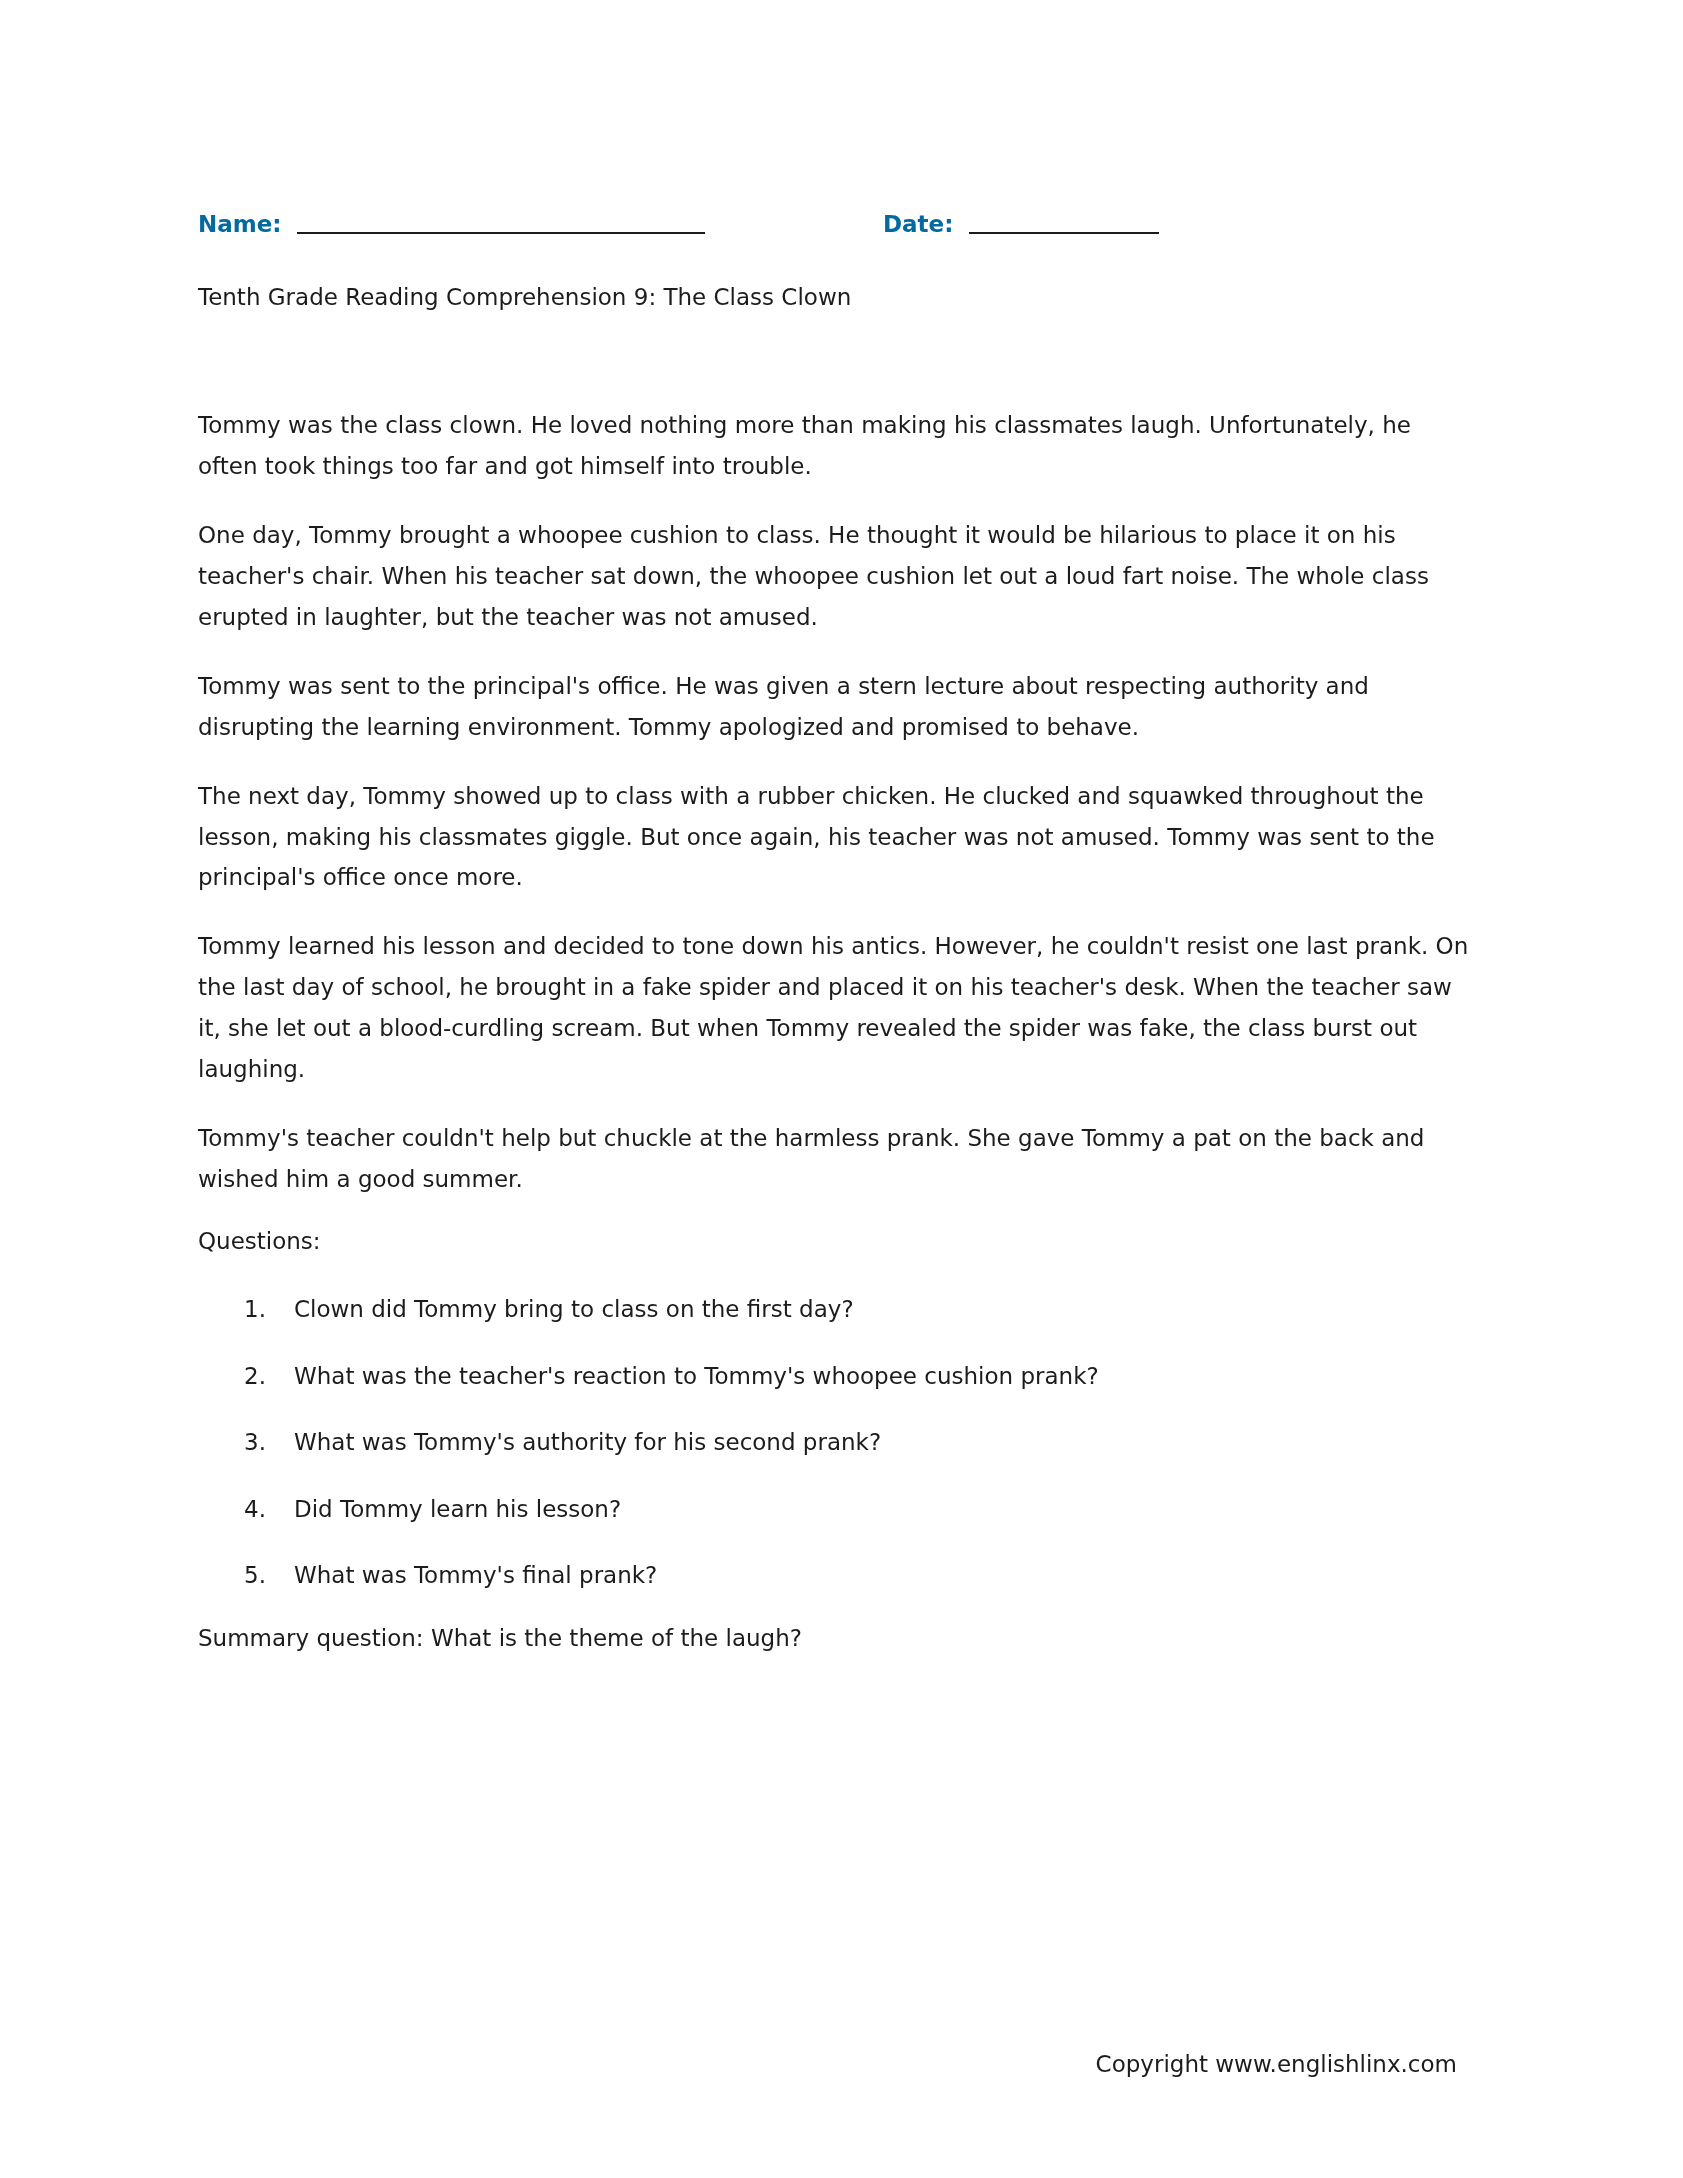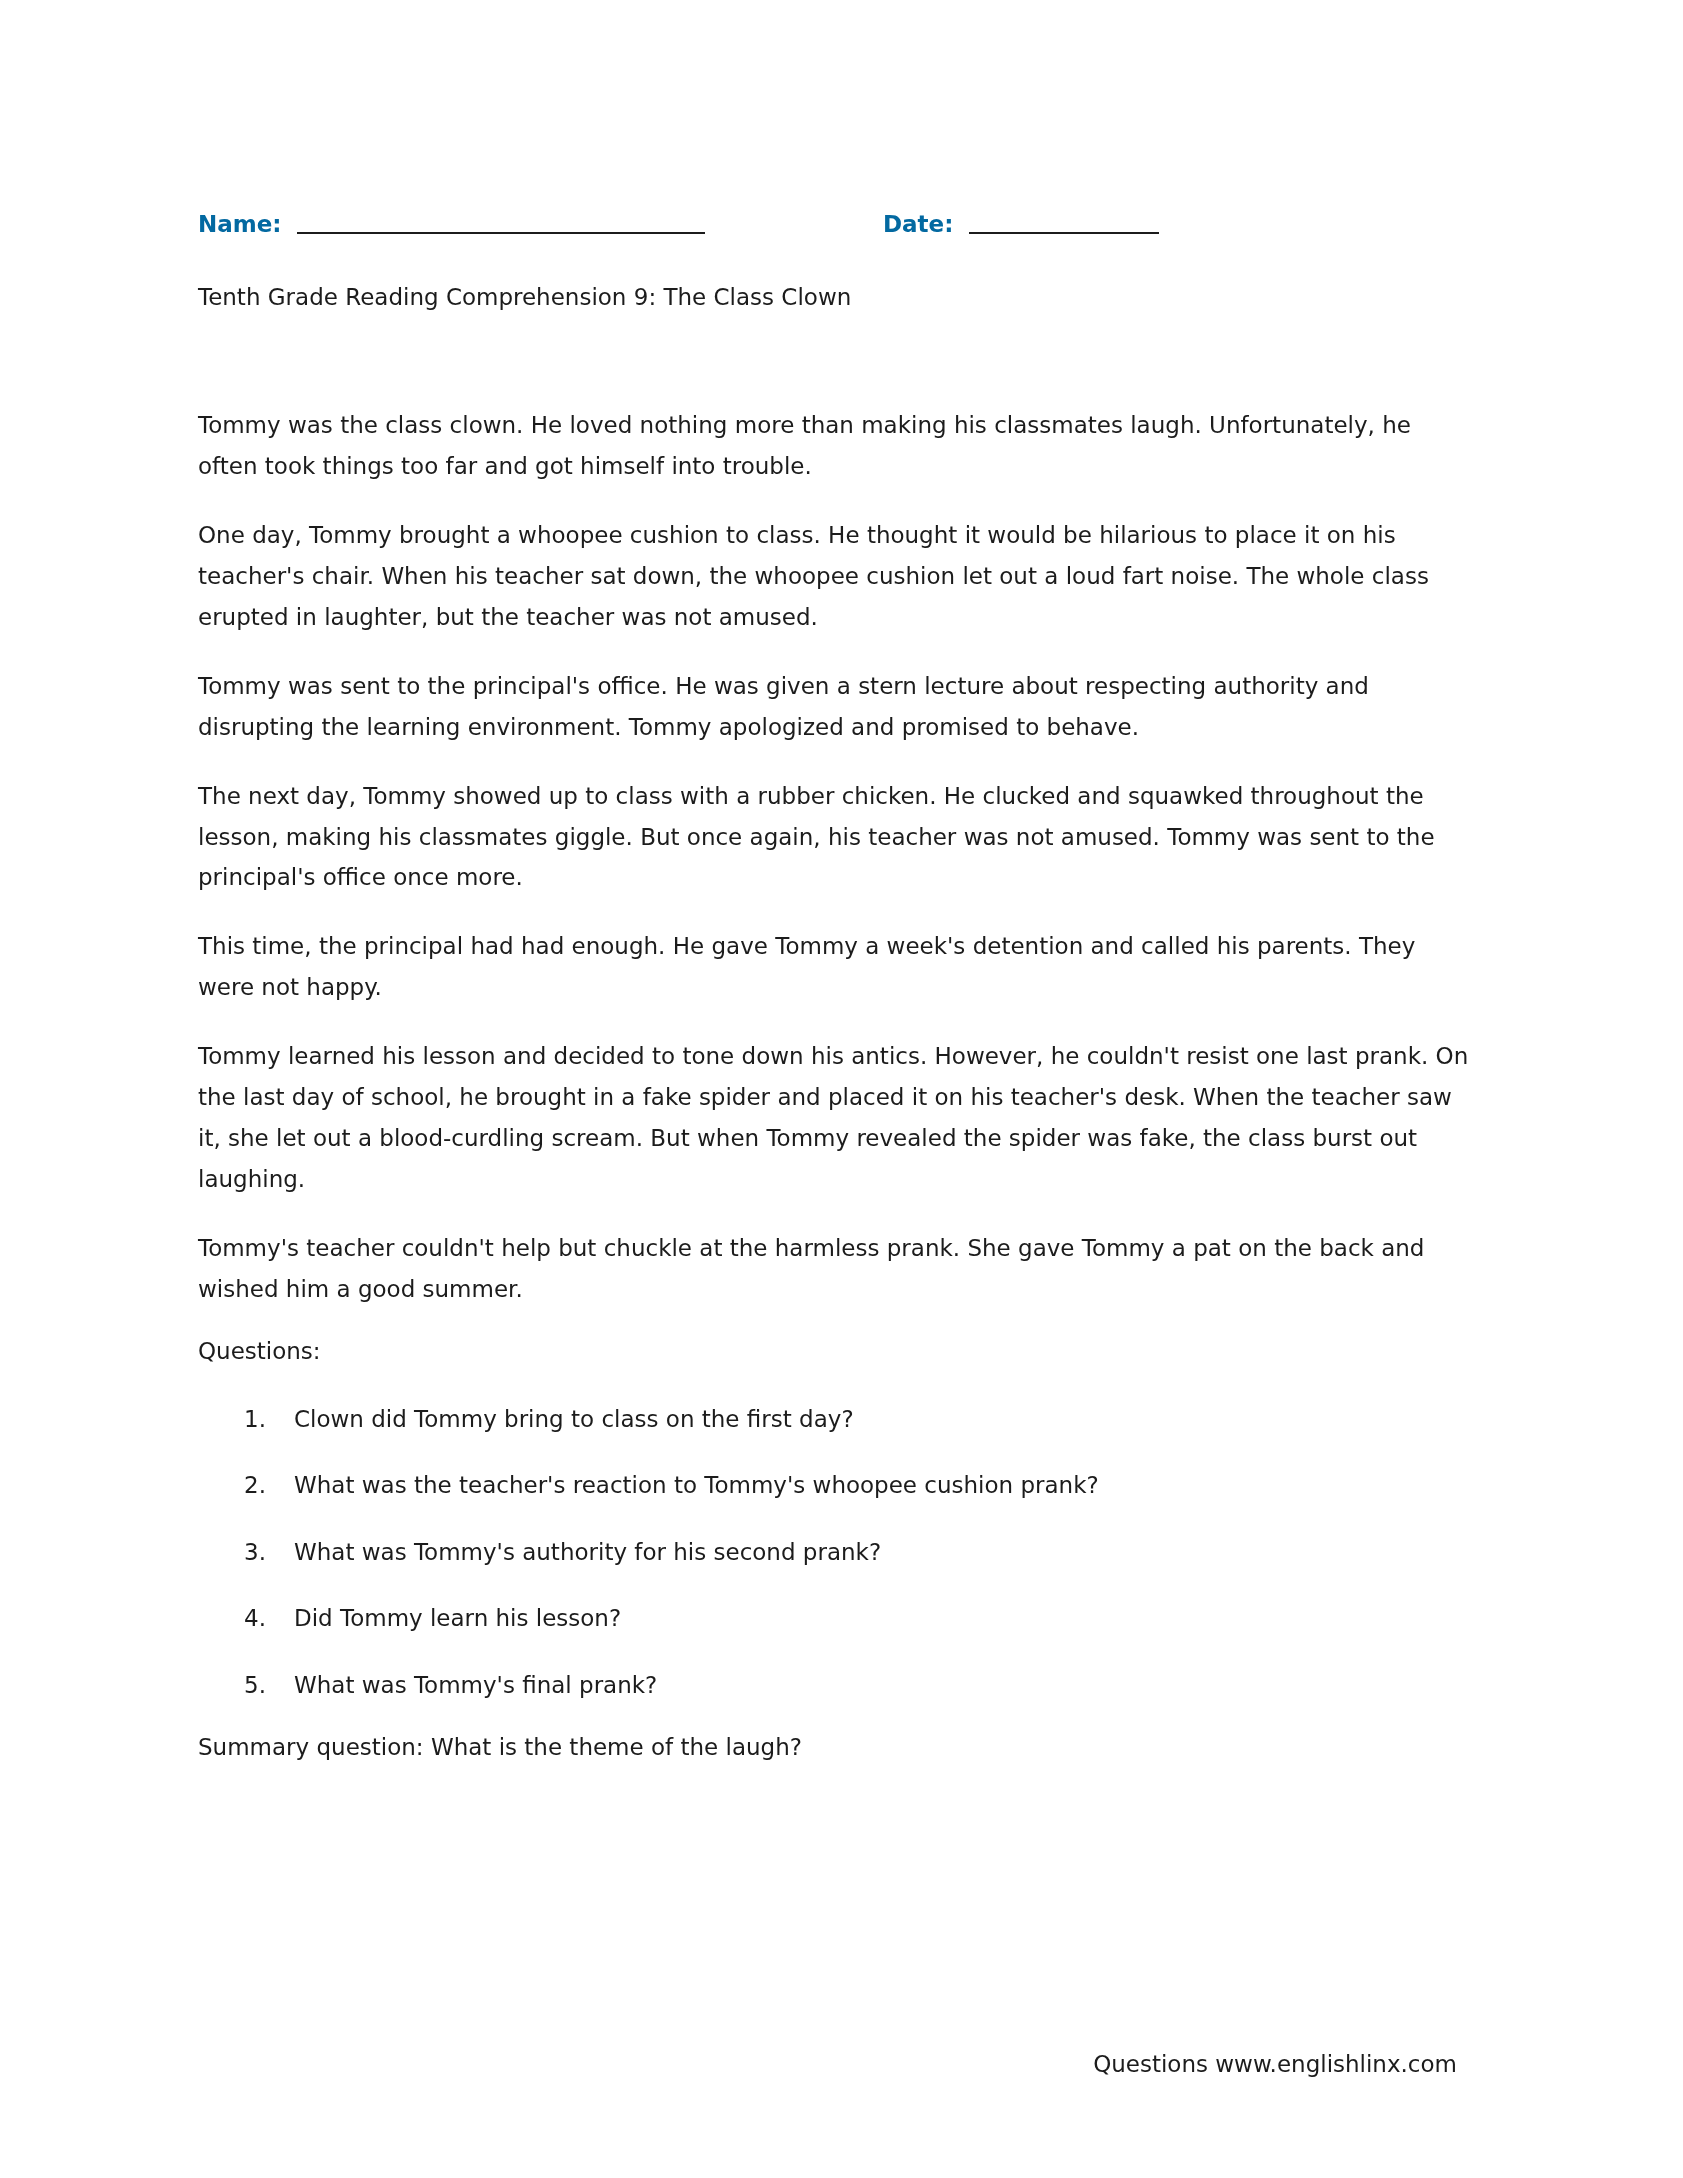--- a/index.html
+++ b/index.html
@@ -114,21 +114,20 @@
     </div>
   </div>
 
   <div class="doc-title">Tenth Grade Reading Comprehension 9: The Class Clown</div>
 
   <div class="story">
     <p>Tommy was the class clown. He loved nothing more than making his classmates laugh. Unfortunately, he often took things too far and got himself into trouble.</p>
     <p>One day, Tommy brought a whoopee cushion to class. He thought it would be hilarious to place it on his teacher's chair. When his teacher sat down, the whoopee cushion let out a loud fart noise. The whole class erupted in laughter, but the teacher was not amused.</p>
     <p>Tommy was sent to the principal's office. He was given a stern lecture about respecting authority and disrupting the learning environment. Tommy apologized and promised to behave.</p>
     <p>The next day, Tommy showed up to class with a rubber chicken. He clucked and squawked throughout the lesson, making his classmates giggle. But once again, his teacher was not amused. Tommy was sent to the principal's office once more.</p>
-    <p>This time, the principal had had enough. He gave Tommy a week's detention and called his parents. They were not happy.</p>
     <p>Tommy learned his lesson and decided to tone down his antics. However, he couldn't resist one last prank. On the last day of school, he brought in a fake spider and placed it on his teacher's desk. When the teacher saw it, she let out a blood-curdling scream. But when Tommy revealed the spider was fake, the class burst out laughing.</p>
     <p>Tommy's teacher couldn't help but chuckle at the harmless prank. She gave Tommy a pat on the back and wished him a good summer.</p>
   </div>
 
   <div class="questions-heading">Questions:</div>
 
   <div class="question-list">
     <div class="question-item">
       <span class="question-number">1.</span>
       <span class="question-text">Clown did Tommy bring to class on the first day?</span>
@@ -146,16 +145,16 @@
       <span class="question-text">Did Tommy learn his lesson?</span>
     </div>
     <div class="question-item">
       <span class="question-number">5.</span>
       <span class="question-text">What was Tommy's final prank?</span>
     </div>
   </div>
 
   <div class="summary-question">Summary question: What is the theme of the laugh?</div>
 
-  <div class="footer-copyright">Questions www.englishlinx.com</div>
+  <div class="footer-copyright">Copyright www.englishlinx.com</div>
 
 </div>
 
 
 </body></html>

